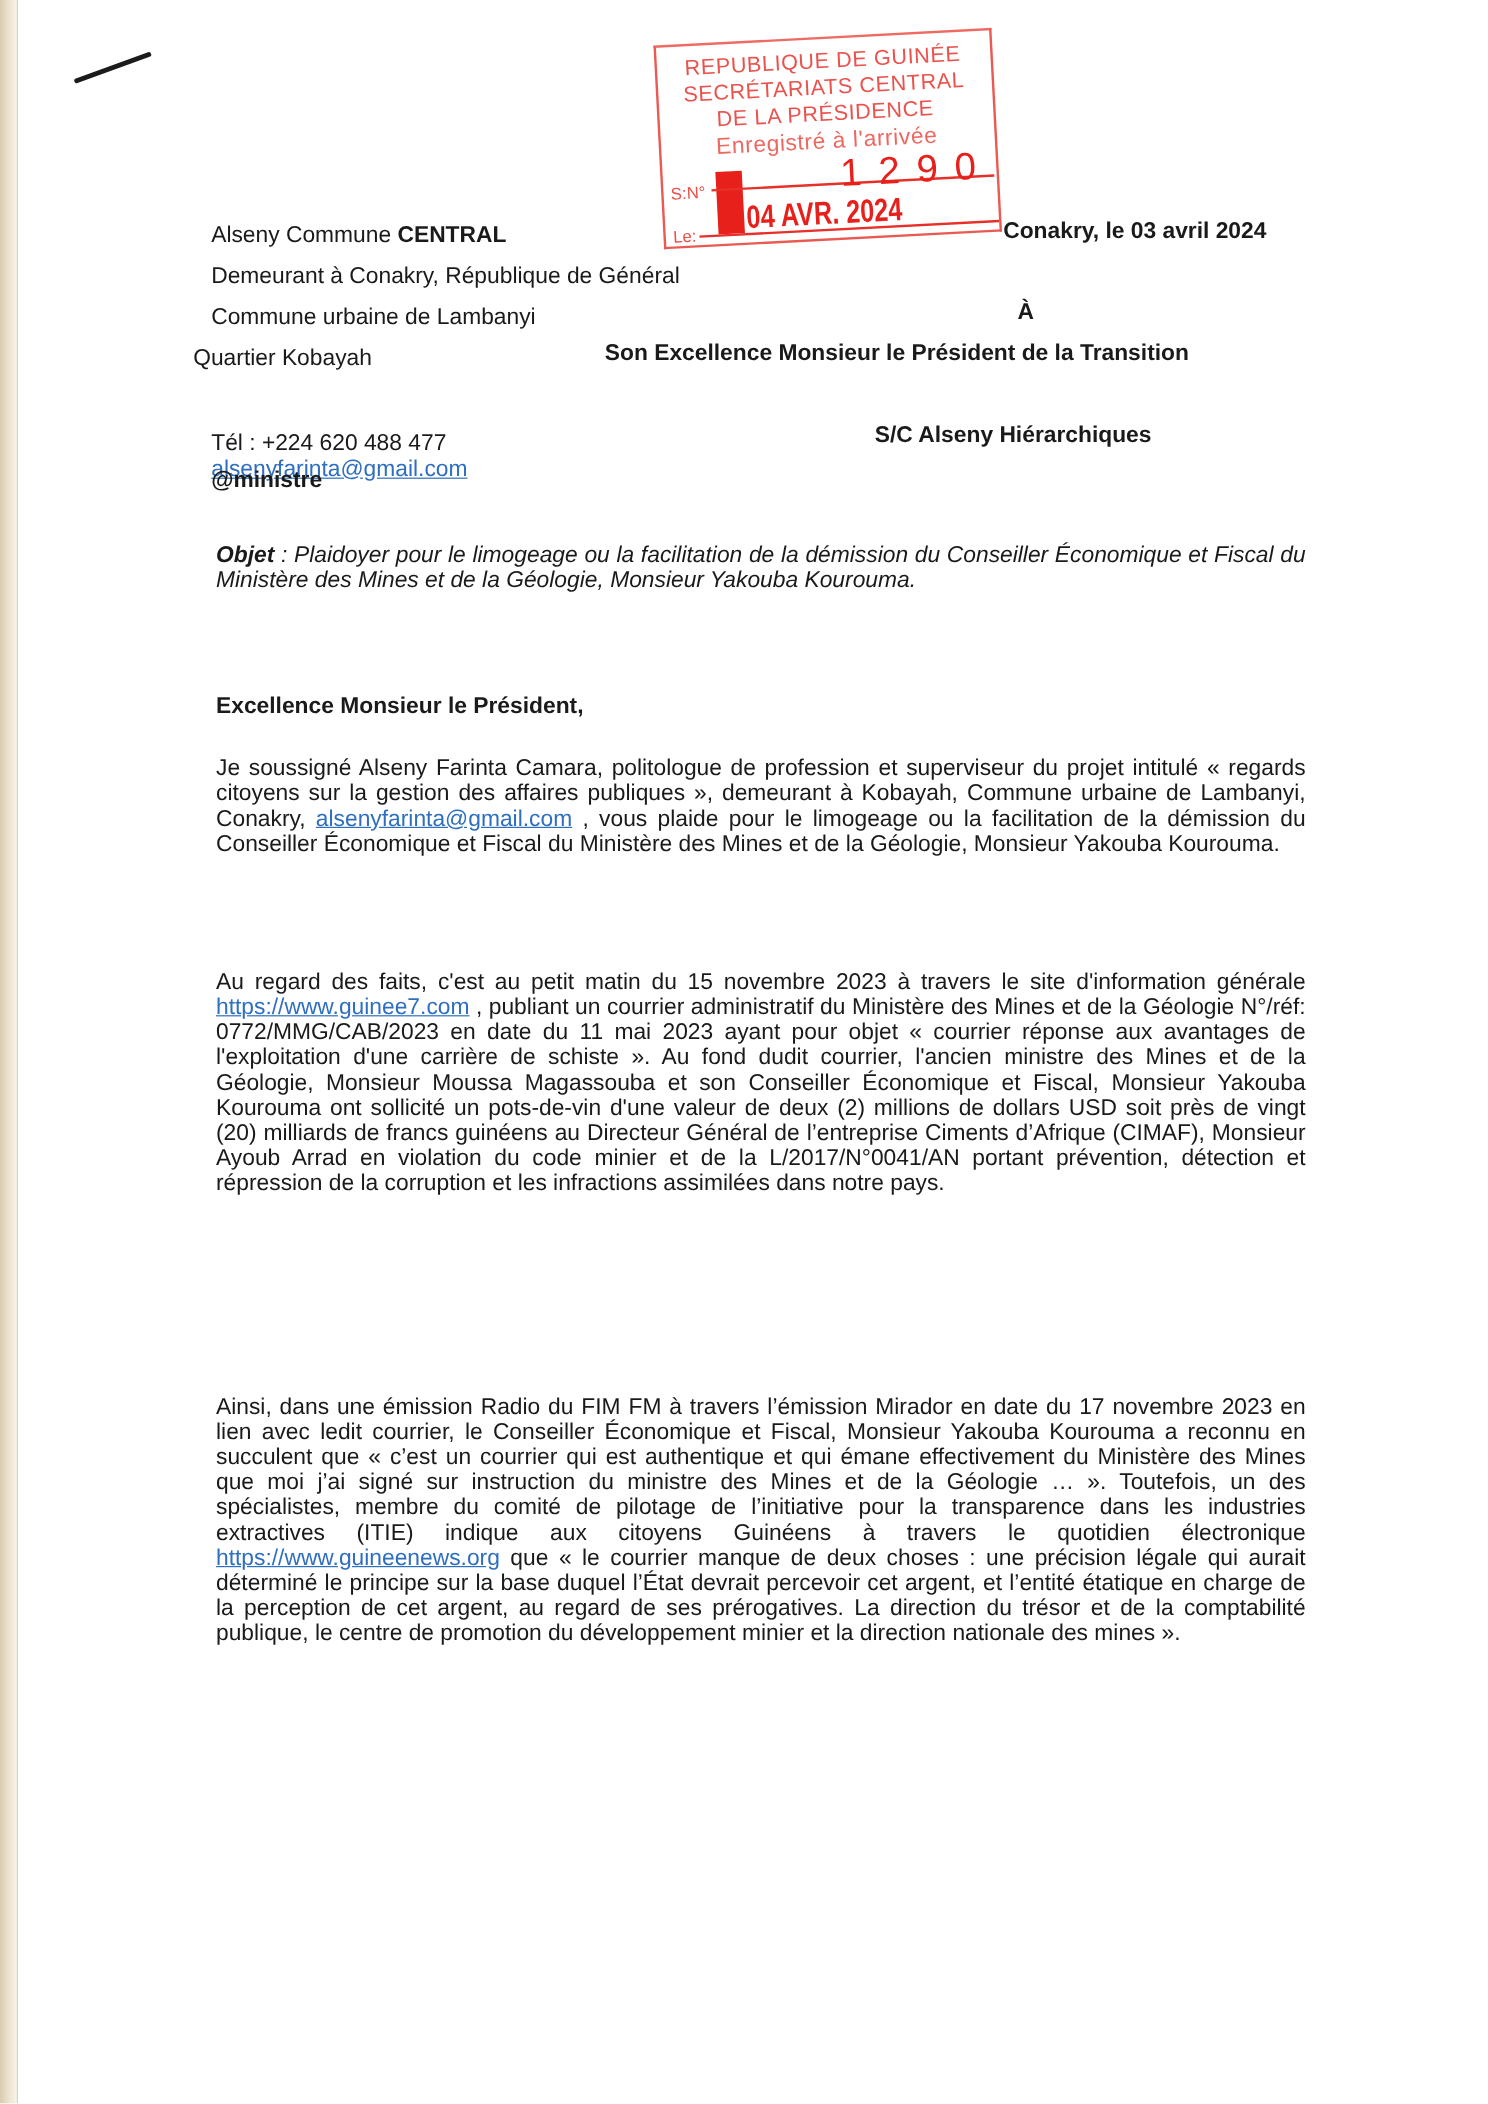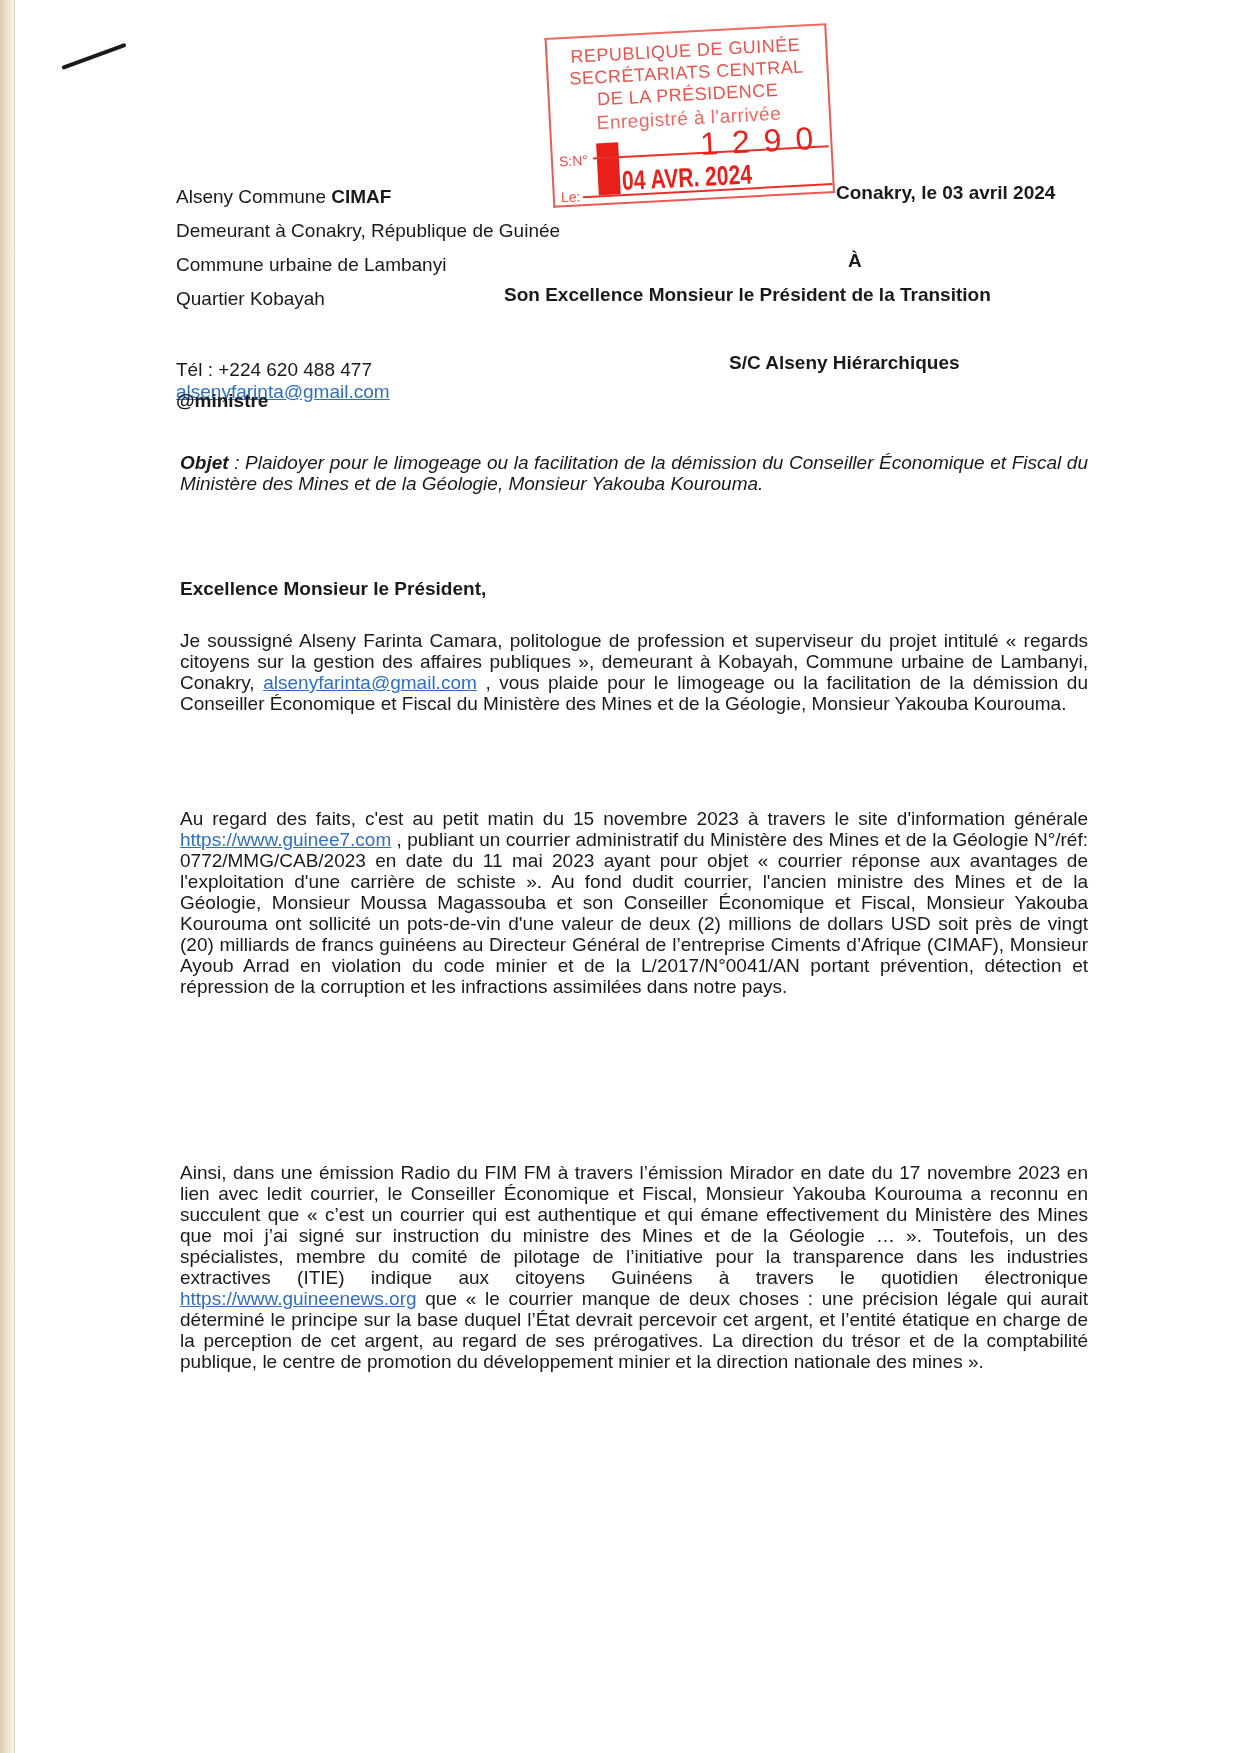--- a/index.html
+++ b/index.html
@@ -92,25 +92,25 @@
   <div class="stamp-sn">S:N°</div>
   <div class="stamp-blot"></div>
   <div class="stamp-strike"></div>
   <div class="stamp-num">1290</div>
   <div class="stamp-le">Le:</div>
   <div class="stamp-date">04 AVR. 2024</div>
   <div class="stamp-dateline"></div>
 </div>
 
 <div class="text" style="left:176px; top:186px;">
-  <span>Alseny Commune </span><span class="b">CIMAF</span>
+  <span>Alseny Commune </span><span class="b">CENTRAL</span>
 </div>
-<div class="text" style="left:176px; top:220px;">Demeurant à Conakry, République de Guinée</div>
+<div class="text" style="left:176px; top:220px;">Demeurant à Conakry, République de Général</div>
 <div class="text" style="left:176px; top:254px;">Commune urbaine de Lambanyi</div>
-<div class="text" style="left:176px; top:288px;">Quartier Kobayah</div>
+<div class="text" style="left:161px; top:288px;">Quartier Kobayah</div>
 <div class="text" style="left:176px; top:322px;margin-top:37px;">Tél : +224 620 488 477</div>
 <div class="text link" style="left:176px; top:356px;">alsenyfarinta@gmail.com</div>
 <div class="text b" style="left:176px; top:390px;">@ministre</div>
 
 <div class="text b" style="left:836px; top:182px;">Conakry, le 03 avril 2024</div>
 <div class="text b" style="left:848px; top:250px;">À</div>
 <div class="text b" style="left:504px; top:284px;">Son Excellence Monsieur le Président de la Transition</div>
 <div class="text b" style="left:729px; top:352px;">S/C Alseny Hiérarchiques</div>
 
 <div class="para objet" style="top:452px;">

